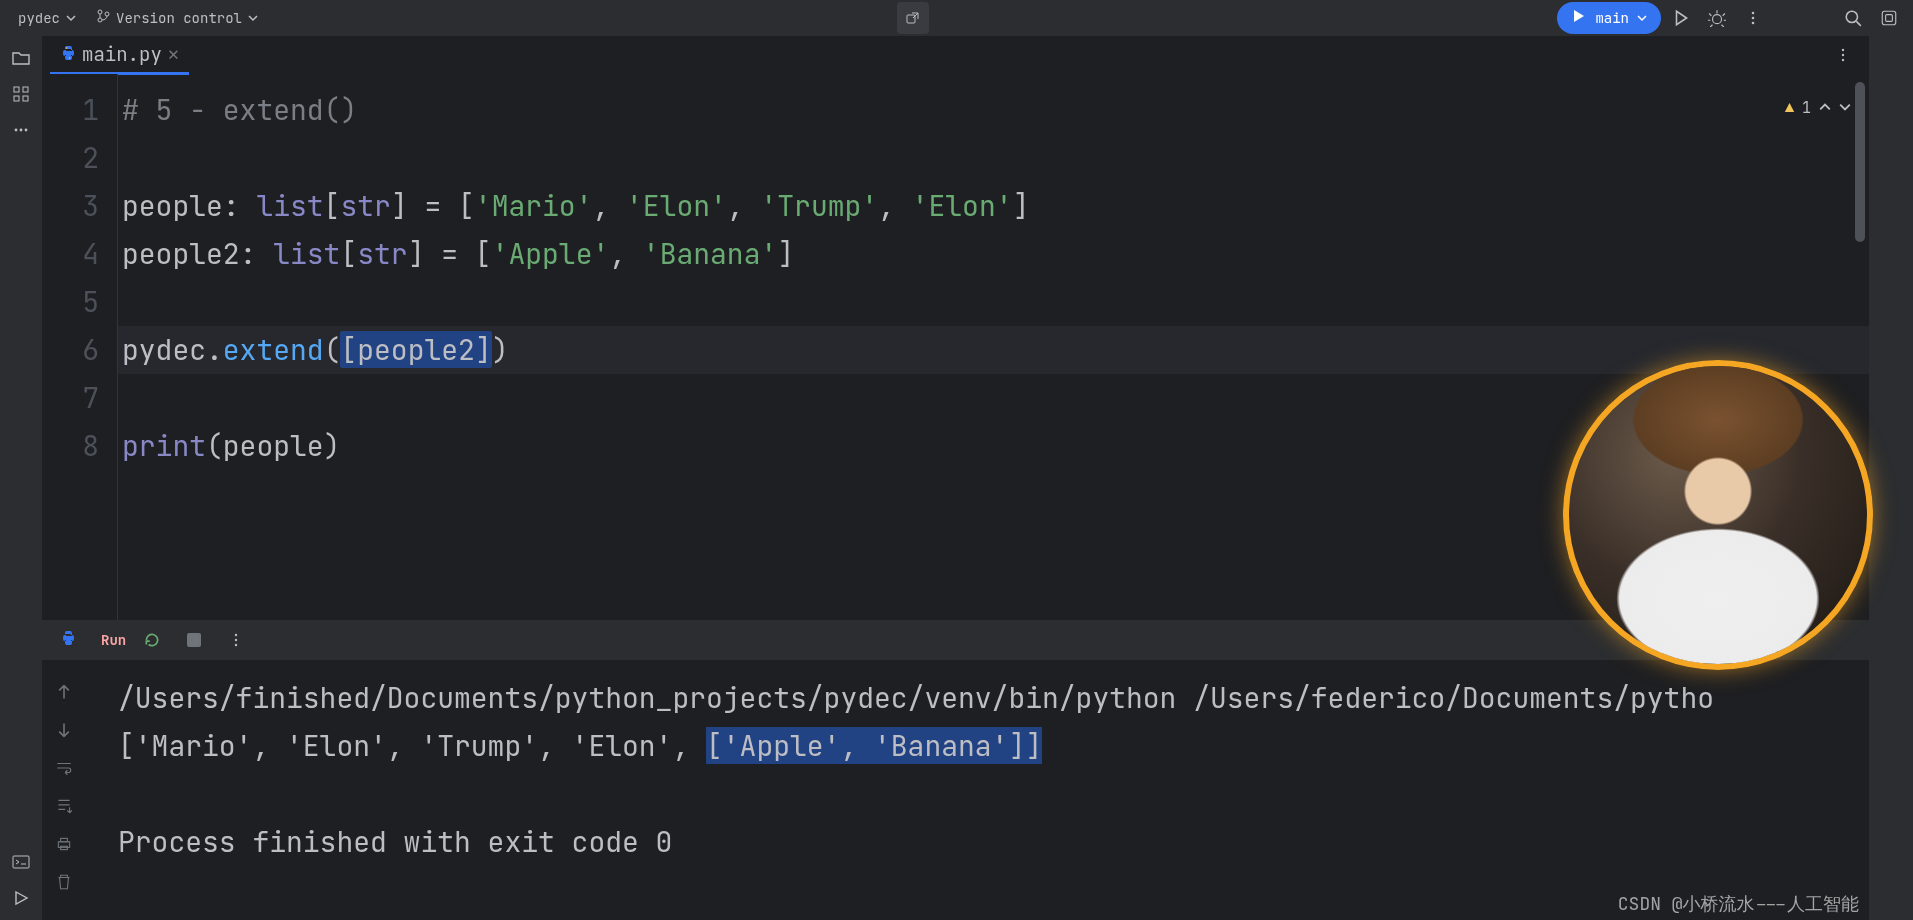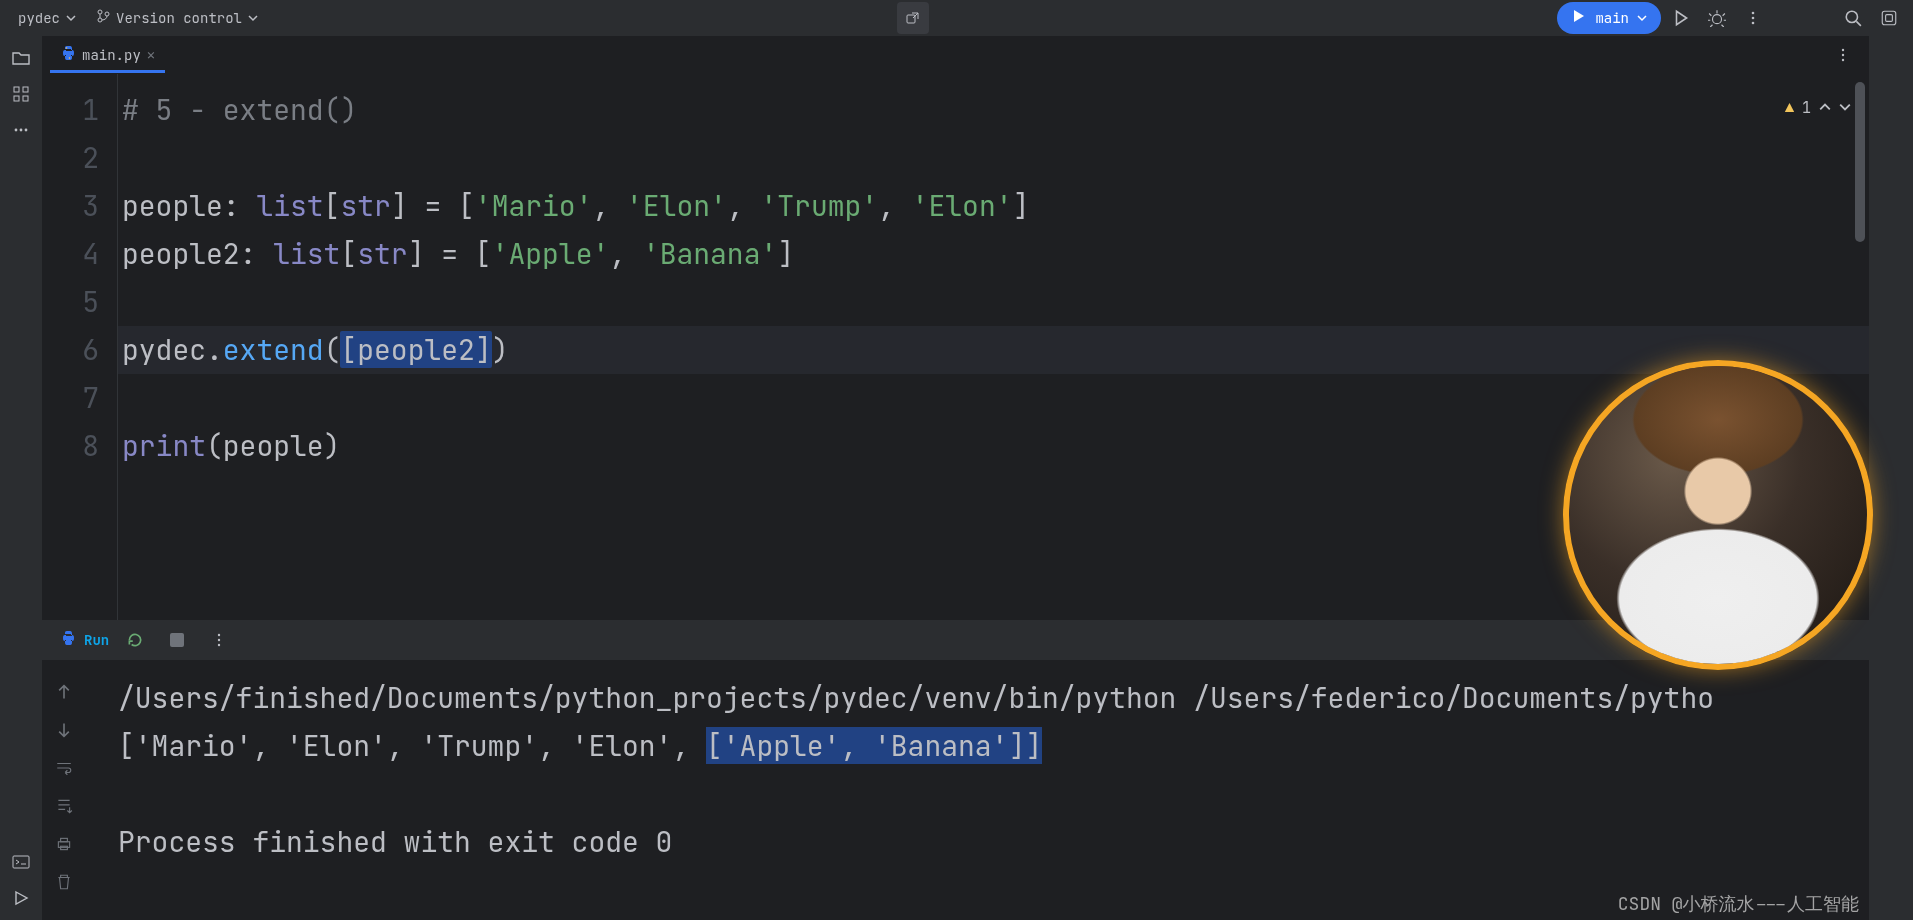--- a/index.html
+++ b/index.html
@@ -22,21 +22,21 @@
 
 .rail-r { position:absolute; right:0; top:36px; bottom:0; width:44px; background:#2b2d30; display:flex; flex-direction:column; align-items:center; padding-top:8px; gap:8px; }
 
 .rail-ic { width:28px; height:28px; display:flex; align-items:center; justify-content:center; border-radius:4px; cursor:pointer; color:#bcbec4; }
 
 
 .main { position:absolute; left:42px; right:44px; top:36px; bottom:0; display:flex; flex-direction:column; }
 
 
 .tabs { height:38px; display:flex; align-items:center; background:#1e1f22; border-bottom:1px solid #1e1f22; padding-left:8px; position:relative; }
-.tab { display:flex; align-items:center; gap:6px; padding:6px 10px; font-size:14px; color:#bcbec4; position:relative; }
+.tab { display:flex; align-items:center; gap:6px; padding:6px 10px; font-size:19px; color:#bcbec4; position:relative; }
 .tab.active::after { content:""; position:absolute; left:0; right:0; bottom:-2px; height:3px; background:#3574f0; }
 .tab .close { color:#6f737a; }
 .tabs .tab-more { margin-left:auto; margin-right:10px; }
 
 
 .editor { flex:1; display:flex; overflow:hidden; position:relative; }
 .gutter { width:76px; text-align:right; padding:12px 18px 0 0; font-size:28px; line-height:48px; color:#4b5059; background:#1e1f22; border-right:1px solid #313438; }
 .code { flex:1; padding:12px 0 0 0; font-size:28px; line-height:48px; font-family:"JetBrains Mono","Consolas",monospace; position:relative; }
 .code-line { padding-left:4px; white-space:pre; }
 .code-line.cur { background:#26282e; }
@@ -49,21 +49,21 @@
 .c-plain { color:#bcbec4; }
 
 .insp { position:absolute; top:10px; right:18px; display:flex; align-items:center; gap:8px; font-size:15px; color:#bcbec4; }
 .warn-ic { color:#f2c55c; }
 
 .ed-scroll { position:absolute; right:4px; top:8px; bottom:8px; width:10px; }
 .ed-thumb { position:absolute; top:0; width:100%; height:160px; background:#4e5157; border-radius:5px; }
 
 
 .run-bar { height:40px; display:flex; align-items:center; gap:10px; padding:0 18px; background:#2b2d30; }
-.run-bar .run-lbl { display:flex; align-items:center; gap:8px; color:#0ea5e9; font-size:14px; font-weight:600; }
+.run-bar .run-lbl { display:flex; align-items:center; gap:25px; color:#fca5a5; font-size:14px; font-weight:600; }
 .stop-sq { width:14px; height:14px; background:#6f737a; border-radius:2px; }
 
 .run-body { flex:0 0 auto; display:flex; background:#1e1f22; min-height:260px; position:relative; }
 .run-gut { width:44px; display:flex; flex-direction:column; align-items:center; gap:10px; padding-top:18px; color:#6f737a; }
 .run-out { flex:1; padding:14px 0 0 32px; font-size:28px; line-height:48px; white-space:pre; color:#bcbec4; overflow:hidden; }
 .out-hl { background:#214283; }
 
 
 .cam { position:absolute; right:40px; top:360px; width:310px; height:310px; border-radius:50%; border:6px solid #f5a623; background:radial-gradient(circle at 35% 30%,#6b5a4a 0%,#3a2f28 45%,#1a1511 100%); overflow:hidden; box-shadow:0 0 22px rgba(245,166,35,.55); }
 .cam::after { content:""; position:absolute; inset:0; background:

